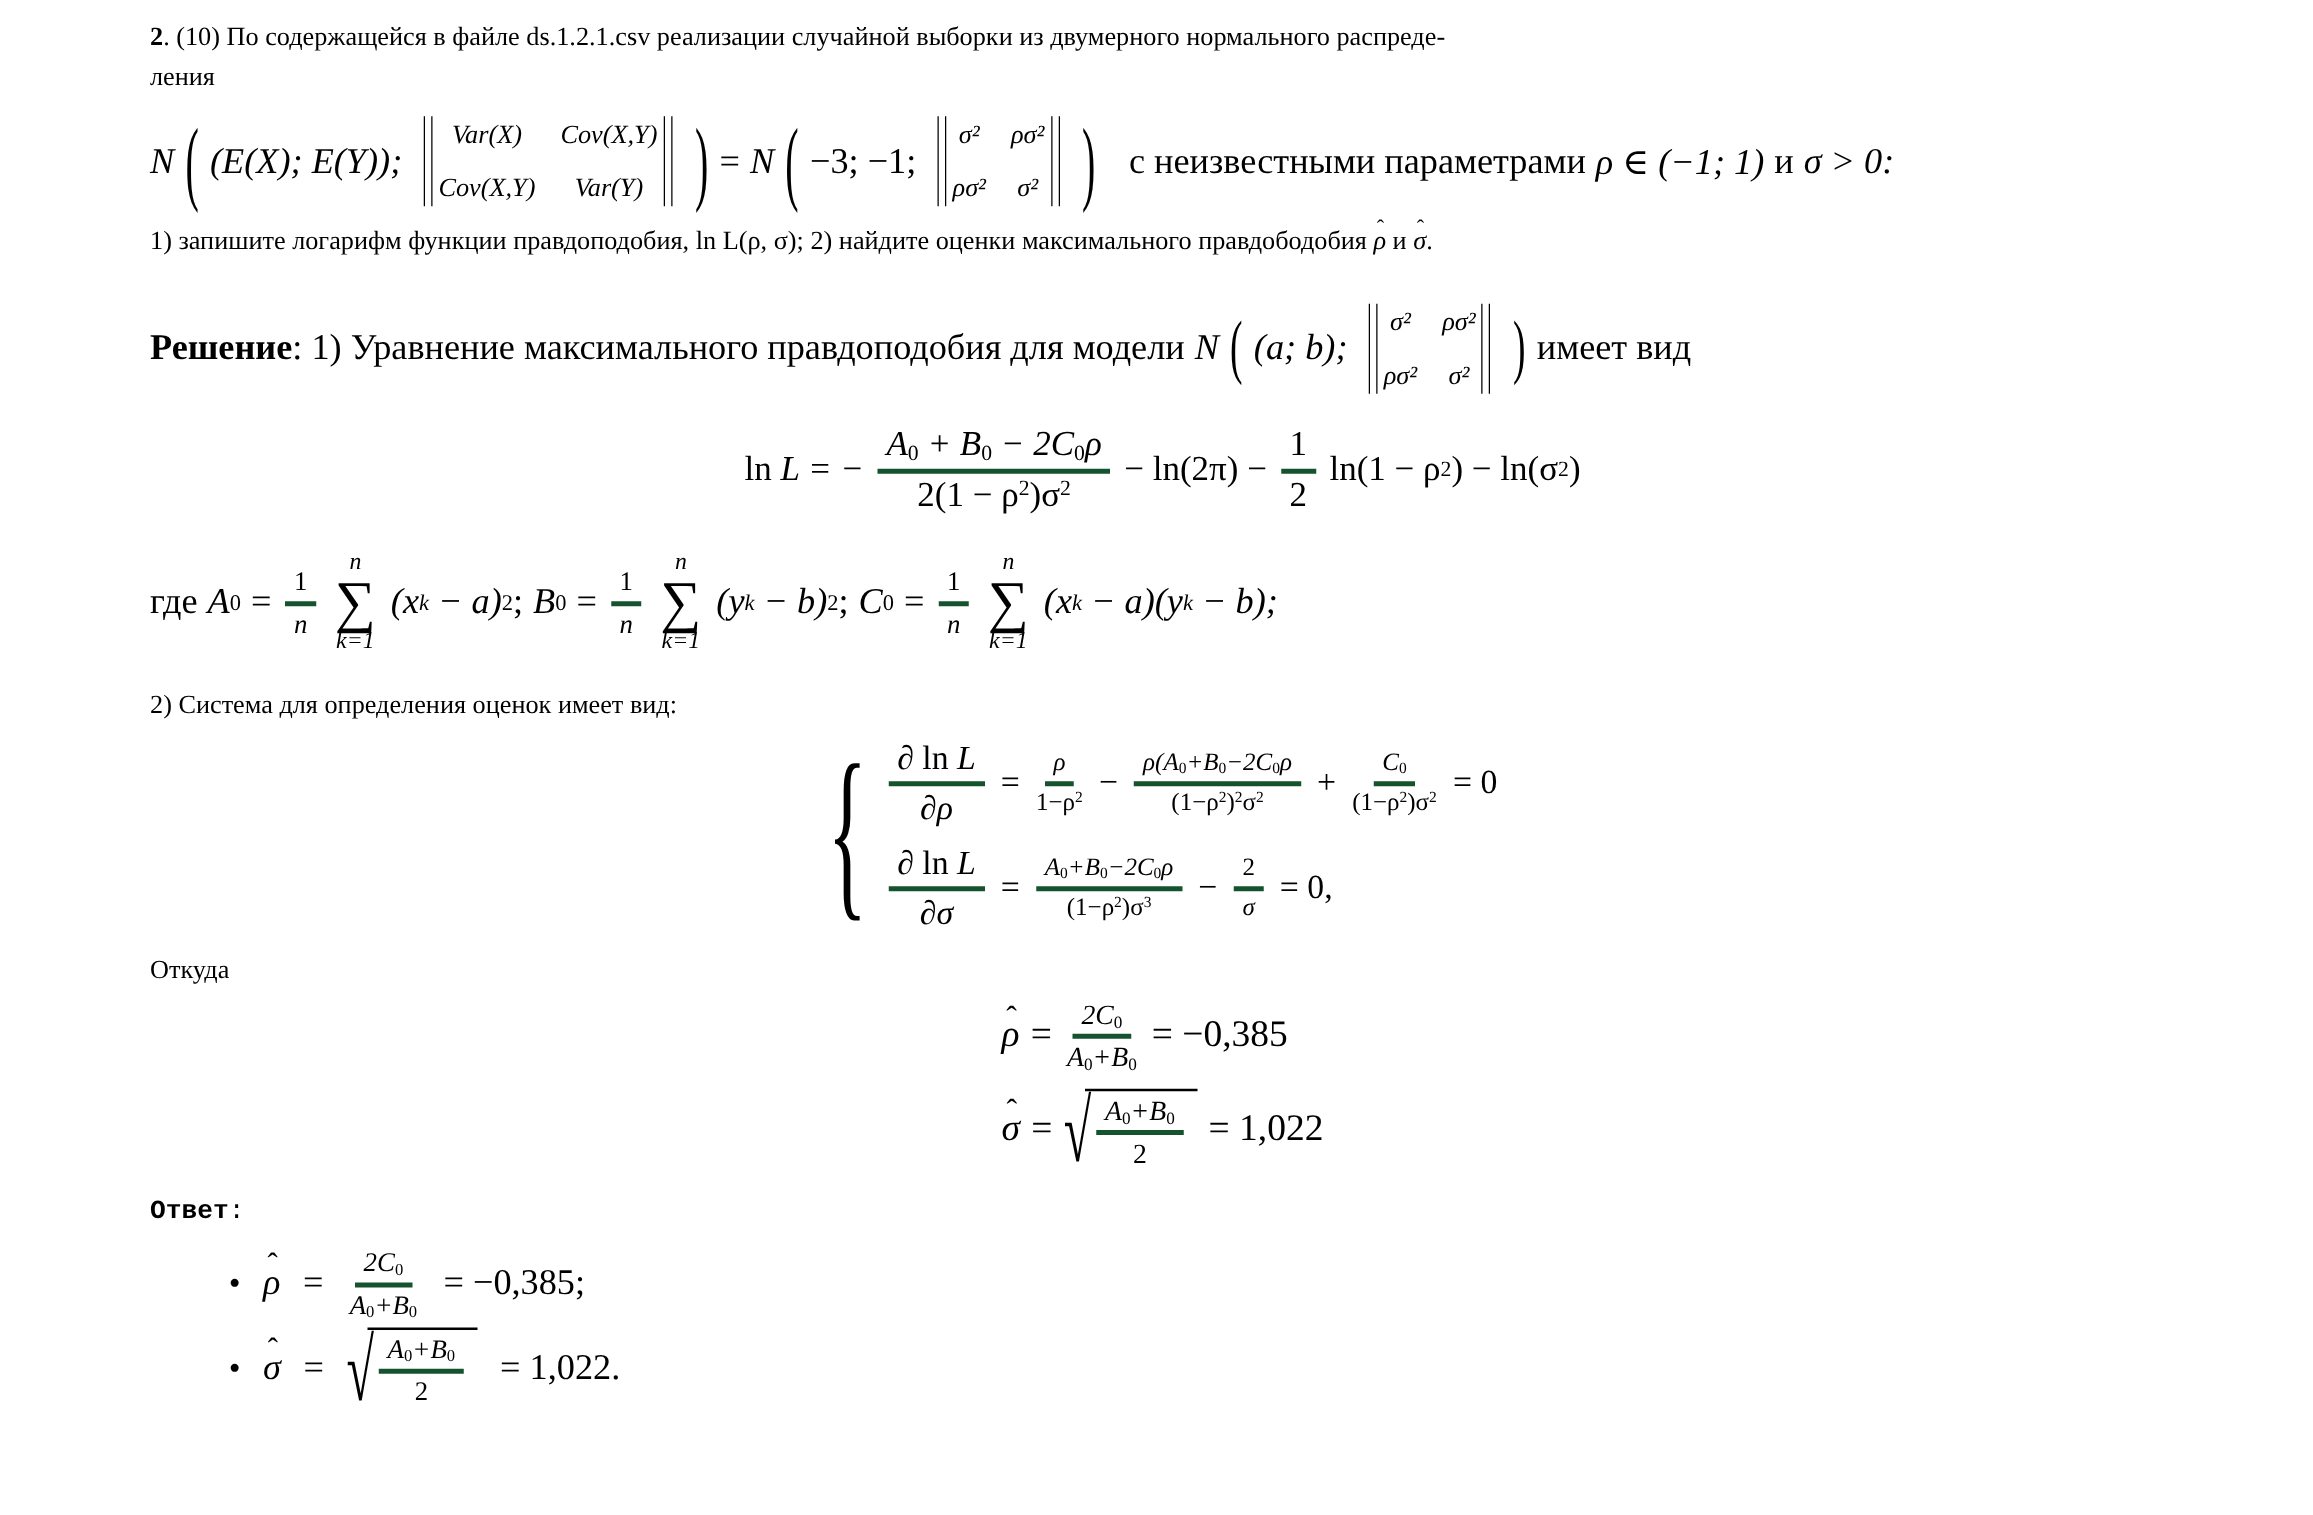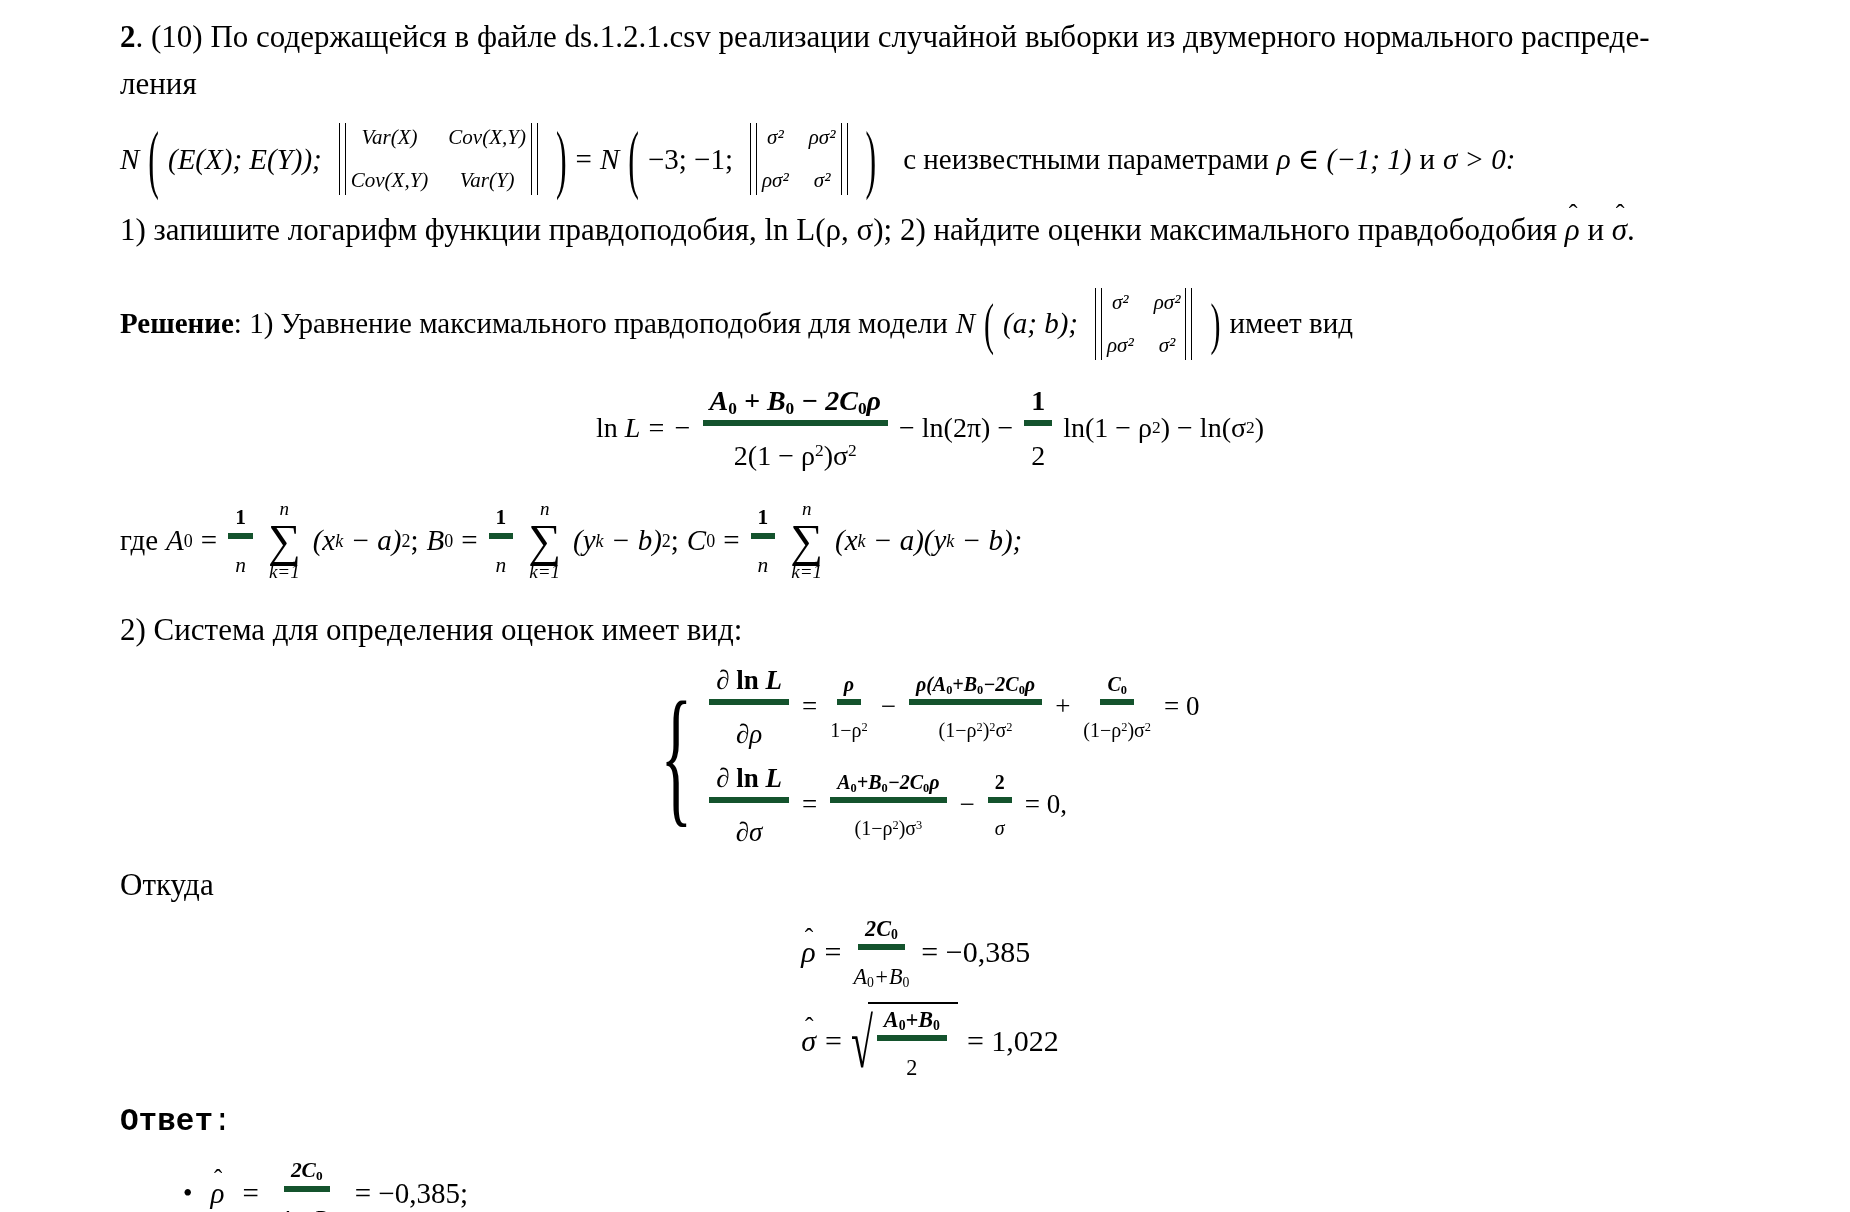--- a/index.html
+++ b/index.html
@@ -1,39 +1,39 @@
 <!DOCTYPE html>
 <html lang="ru"><head>
 <meta charset="utf-8">
 <style>
   html,body{margin:0;padding:0;background:#ffffff;}
   body{width:1850px;height:1212px;overflow:hidden;color:#000;
        font-family:"Liberation Serif","DejaVu Serif","DejaVu Sans",serif;}
   .page{padding:14px 110px 0 120px;}
-  .para{font-size:31px;line-height:1.5;margin:0;}
+  .para{font-size:21px;line-height:1.5;margin:0;}
   b{font-weight:bold;}
   .it{font-style:italic;}
   .up{font-style:normal;}
   
   .mrow{display:flex;align-items:center;font-size:29px;column-gap:8px;flex-wrap:nowrap;}
   .display{display:flex;justify-content:center;align-items:center;font-size:28px;column-gap:8px;}
   .cluster{display:inline-flex;align-items:center;}
   .tok{white-space:pre;}
   
   .bigp{display:inline-block;font-size:32px;font-weight:300;transform:scaleY(2.35);transform-origin:center;padding:0 1px;}
   .bigp.mid{font-size:30px;transform:scaleY(1.9);}
   
   .norm{display:inline-flex;align-items:center;margin:0 4px;vertical-align:middle;}
   .dbar{align-self:stretch;width:5px;border-left:1.6px solid #000;border-right:1.6px solid #000;margin:0 5px;}
   .mtx{display:inline-grid;grid-template-columns:auto auto;column-gap:14px;row-gap:6px;
        font-size:21px;font-style:italic;text-align:center;line-height:1.1;padding:3px 0;gap:20px;}
   
   .frac{display:inline-flex;flex-direction:column;align-items:center;vertical-align:middle;margin:0 3px;line-height:1.15;}
-  .frac .num{border-bottom:6px solid #14532d;padding:1px 7px 3px;white-space:pre;font-weight:bold;}
-  .frac .den{padding-top:14px;white-space:pre;text-align:center;}
+  .frac .num{border-bottom:4px solid #14532d;padding:1px 7px 3px;white-space:pre;}
+  .frac .den{padding-top:2px;white-space:pre;text-align:center;}
   .frac.small{font-size:0.74em;}
   
   .sum{display:inline-flex;flex-direction:column;align-items:center;line-height:1;margin:0 4px;}
   .sum .lim{font-size:19px;line-height:1.15;}
   .sum .sg{font-size:46px;line-height:0.9;}
   sub,sup{font-size:0.62em;line-height:0;}
   sup{vertical-align:0.5em;}
   sub{vertical-align:-0.22em;}
   
   .hat{position:relative;display:inline-block;}

